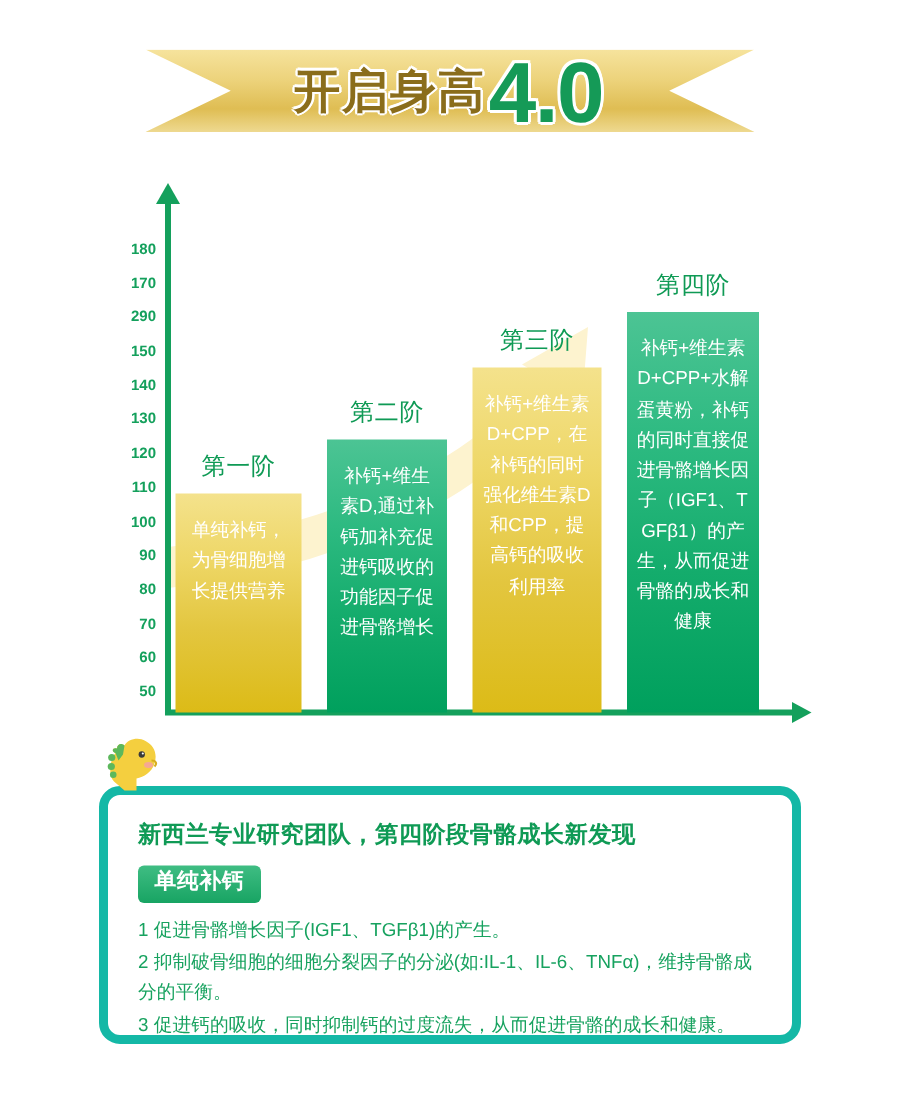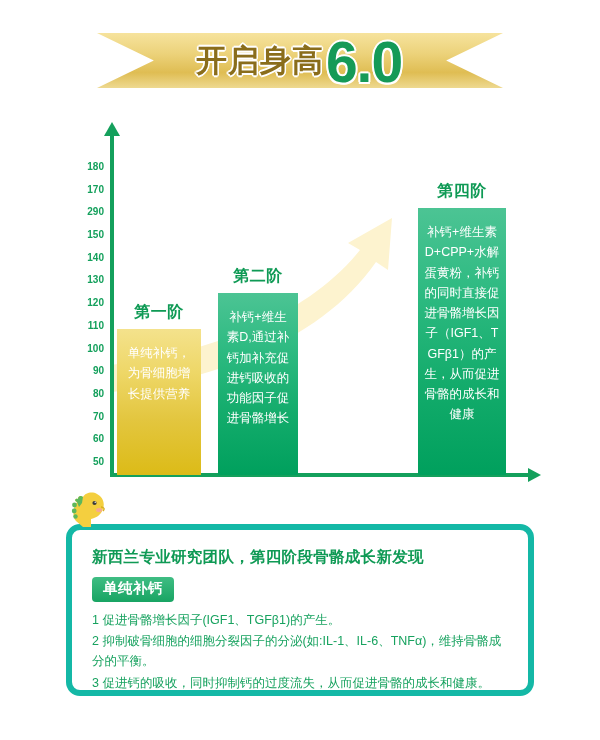--- a/index.html
+++ b/index.html
@@ -138,21 +138,21 @@
 
   .bar-group {
     position: absolute;
     bottom: 25px;
   }
   .bar-title {
     position: absolute;
     width: 100%;
     text-align: center;
     font-size: 16px;
-    font-weight: bold;
+    font-weight: normal;
     color: #0f9a55;
     line-height: 1;
     bottom: calc(100% + 9px);
     letter-spacing: 0.5px;
   }
   .bar {
     width: 100%;
     height: 100%;
     box-sizing: border-box;
     display: flex;
@@ -227,21 +227,21 @@
   .info-line.n2 { margin-top: 2px; }
   .info-line.n3 { margin-top: 2px; }
 </style>
 </head>
 <body>
 
 <div id="banner-wrap">
   <div id="ribbon-body"></div>
   <div id="banner-text">
     <span class="ban-cn">开启身高</span>
-    <span class="ban-num">6.0</span>
+    <span class="ban-num">4.0</span>
   </div>
 </div>
 
 <div id="chart">
 
   <svg id="bg-arrow" viewBox="0 0 600 390">
     <path d="M110 255 C 190 245, 300 215, 360 140 L 348 133 L 392 108 L 388 160 L 376 152 C 318 236, 200 272, 112 282 Z" fill="#fdf3cf"></path>
   </svg>
 
   <div id="y-axis-head"></div>
@@ -273,20 +273,26 @@
     </div>
   </div>
 
   <div class="bar-group" style="left:218px; width:80px; height:182px;">
     <div class="bar-title">第二阶</div>
     <div class="bar green">
       <div class="bar-text">补钙+维生素D,通过补钙加补充促进钙吸收的功能因子促进骨骼增长</div>
     </div>
   </div>
 
+  <div class="bar-group" style="left:315px; width:86px; height:230px;">
+    <div class="bar-title">第三阶</div>
+    <div class="bar gold">
+      <div class="bar-text">补钙+维生素D+CPP，在补钙的同时强化维生素D和CPP，提高钙的吸收利用率</div>
+    </div>
+  </div>
 
   <div class="bar-group" style="left:418px; width:88px; height:267px;">
     <div class="bar-title">第四阶</div>
     <div class="bar green">
       <div class="bar-text">补钙+维生素D+CPP+水解蛋黄粉，补钙的同时直接促进骨骼增长因子（IGF1、TGFβ1）的产生，从而促进骨骼的成长和健康</div>
     </div>
   </div>
 </div>
 
 <svg id="mascot" viewBox="0 0 40 42">

